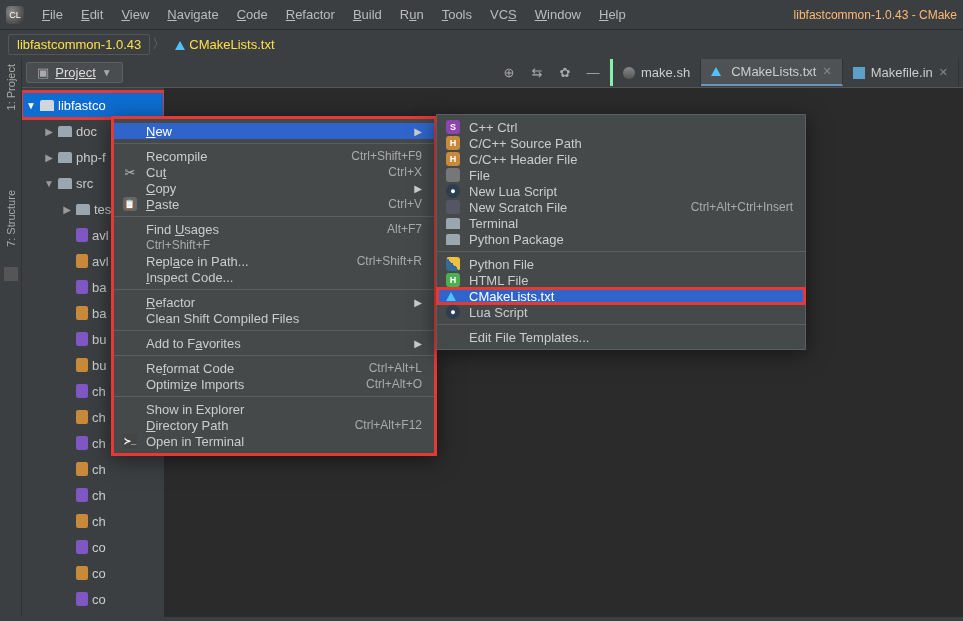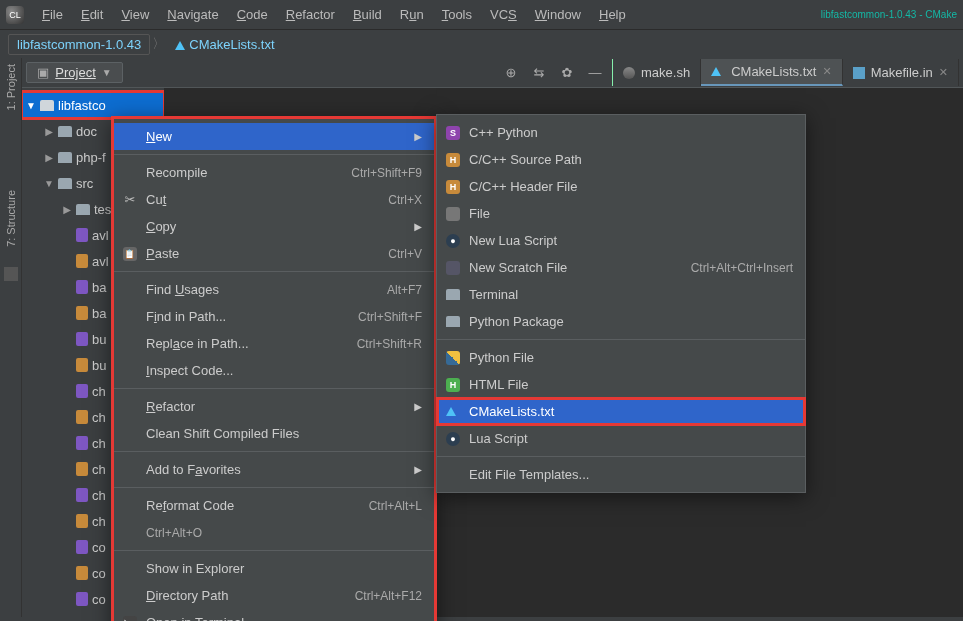--- a/index.html
+++ b/index.html
@@ -4,25 +4,25 @@
   <style>
     * { margin: 0; padding: 0; box-sizing: border-box; font-family: -apple-system, "Segoe UI", Arial, sans-serif; font-size: 13px; }
     body { background: #3c3f41; color: #bbbbbb; width: 963px; height: 621px; overflow: hidden; position: relative; }
     
     
     .titlebar { height: 30px; background: #3c3f41; display: flex; align-items: center; padding: 0 6px; border-bottom: 1px solid #2b2b2b; }
     .app-icon { width: 18px; height: 18px; background: radial-gradient(circle at 30% 30%, #888, #333); border-radius: 4px; margin-right: 10px; position: relative; display:flex; align-items:center; justify-content:center; font-size:9px; color:#fff;}
     .menubar { display: flex; gap: 2px; flex: 1; }
     .menubar span { padding: 4px 8px; color: #bbb; }
     .menubar span u { text-decoration: underline; }
-    .title-right { color: #14b8a6; font-size: 10px; }
+    .title-right { color: #fdba74; font-size: 12px; }
     
     
     .breadcrumb { height: 28px; background: #3c3f41; display: flex; align-items: center; padding: 2px 8px; }
-    .breadcrumb .seg { padding: 2px 8px; color: #7dd3fc; }
+    .breadcrumb .seg { padding: 2px 8px; color: #fde047; }
     .breadcrumb .seg.first { border: 1px solid #555; border-radius: 2px; }
     .breadcrumb .sep { color: #777; margin: 0 2px; }
     .cmake-icon { display: inline-block; width: 0; height: 0; border-left: 5px solid transparent; border-right: 5px solid transparent; border-bottom: 9px solid #4fc3f7; margin-right: 4px; vertical-align: -1px; position:relative;}
     
     
     .main { display: flex; height: calc(100% - 62px); }
     .left-rail { width: 22px; background: #3c3f41; border-right: 1px solid #323232; display: flex; flex-direction: column; align-items: center; padding-top: 6px; gap: 20px; }
     .rail-text { writing-mode: vertical-rl; transform: rotate(180deg); color: #aaa; font-size: 11px; white-space: nowrap; }
     .rail-icon { width: 14px; height: 14px; background: #555; }
     
@@ -31,21 +31,21 @@
     
     .proj-header { height: 30px; background: #3c3f41; border-bottom: 1px solid #515658; display: flex; align-items: center; padding: 0 4px; gap: 0; }
     .proj-title { display: flex; align-items: center; gap: 6px; padding: 2px 10px; background: #4a4d4f; border: 1px solid #5c6164; border-radius: 2px;}
     .proj-title span.label { color: #ddd; text-decoration: underline; }
     .proj-title span.arrow { color: #aaa; font-size: 10px; }
     .header-spacer { flex: 1; }
     .tool-icons { display: flex; gap: 10px; padding-right: 8px; align-items: center; color: #aaa;}
     .tool-icons span { width: 18px; text-align: center; }
     
     
-    .tabs { display: flex; border-left: 1px solid #86efac; }
+    .tabs { display: flex; border-left: 3px solid #86efac; }
     .tab { display: flex; align-items: center; gap: 6px; padding: 5px 10px; background: #3c3f41; border-right: 1px solid #323232; color: #ccc; }
     .tab.active { background: #4e5254; border-bottom: 2px solid #6897bb; }
     .tab .close { color: #888; font-size: 11px; }
     .tab .icon { width: 12px; height: 12px; display: inline-block; }
     
     
     .tree-area { display: flex; flex: 1; }
     .tree { width: 142px; background: #3c3f41; padding-top: 4px; overflow: hidden; }
     .tree-row { display: flex; align-items: center; height: 26px; padding-left: 4px; gap: 4px; white-space: nowrap; }
     .tree-row.root { background: #0d6dd1; color: #fff; padding-left: 4px; }
@@ -60,21 +60,21 @@
     .tree-row .name { color: #ccc; font-size: 13px; }
     .tree-row.root .name { color: #ffffff; }
     .ind1 { padding-left: 22px; }
     .ind2 { padding-left: 40px; }
     
     
     .ctx-menu { position: absolute; background: #45494a; border: 1px solid #5a5e60; box-shadow: 0 4px 20px rgba(0,0,0,0.5); padding: 4px 0; }
     .ctx-menu.main-menu { left: 111px; top: 116px; width: 326px; border: 3px solid #e53935; }
     .ctx-menu.sub-menu { left: 436px; top: 114px; width: 370px; }
     
-    .ctx-row { display: flex; align-items: center; height: 27px; padding: 0 12px 0 8px; gap: 8px; color: #ccc; }
+    .ctx-row { display: flex; align-items: center; height: 16px; padding: 0 12px 0 8px; gap: 8px; color: #ccc; }
     .ctx-row.hover { background: #2f65ca; color: #fff; }
     .ctx-row .mi { width: 16px; display: flex; justify-content: center; }
     .ctx-row .mlabel { flex: 1; }
     .ctx-row .mshort { color: #aaa; font-size: 12px; }
     .ctx-row .sub-arrow { color: #ccc; font-size: 10px; }
     .ctx-sep { height: 1px; background: #5a5e60; margin: 4px 0; }
     .sub-menu .ctx-row.highlight-red { outline: 3px solid #e53935; outline-offset: -2px; }
     
     .icon-sq { width: 14px; height: 14px; border-radius: 3px; display:flex; align-items:center; justify-content:center; font-size:9px; color:#fff; font-weight:bold;}
     
@@ -295,21 +295,20 @@
     <span class="mshort">Ctrl+V</span>
     </div>
     <div class="ctx-sep"></div>
     <div class="ctx-row">
       <span class="mi"></span>
     <span class="mlabel">Find <u>U</u>sages</span>
     <span class="mshort">Alt+F7</span>
     </div>
     <div class="ctx-row">
       <span class="mi"></span>
-    <span class="mlabel">F<u>i</u>nd in Path...</span>
     <span class="mshort">Ctrl+Shift+F</span>
     </div>
     <div class="ctx-row">
       <span class="mi"></span>
     <span class="mlabel">Repl<u>a</u>ce in Path...</span>
     <span class="mshort">Ctrl+Shift+R</span>
     </div>
     <div class="ctx-row">
       <span class="mi"></span>
     <span class="mlabel"><u>I</u>nspect Code...</span>
@@ -335,20 +334,21 @@
     <span class="sub-arrow">▶</span>
     </div>
     <div class="ctx-sep"></div>
     <div class="ctx-row">
       <span class="mi"></span>
     <span class="mlabel">Re<u>f</u>ormat Code</span>
     <span class="mshort">Ctrl+Alt+L</span>
     </div>
     <div class="ctx-row">
       <span class="mi"></span>
+    <span class="mlabel">Optimi<u>z</u>e Imports</span>
     <span class="mshort">Ctrl+Alt+O</span>
     </div>
     <div class="ctx-sep"></div>
     <div class="ctx-row">
       <span class="mi"></span>
     <span class="mlabel">Show in Explorer</span>
 
     </div>
     <div class="ctx-row">
       <span class="mi"></span>
@@ -362,21 +362,21 @@
     <span class="mlabel">Open in Terminal</span>
 
     </div>
   </div>
 
 <div class="ctx-menu sub-menu" id="ctx-sub">
     <div class="ctx-row">
       <span class="mi">
         <span class="icon-sq" style="background:#8e44ad">S</span>
       </span>
-    <span class="mlabel">C++ Python</span>
+    <span class="mlabel">C++ Ctrl</span>
     </div>
     <div class="ctx-row">
       <span class="mi">
         <span class="icon-sq" style="background:#c78a3b">H</span>
       </span>
     <span class="mlabel">C/C++ Source Path</span>
     </div>
     <div class="ctx-row">
       <span class="mi">
         <span class="icon-sq" style="background:#c78a3b">H</span>

